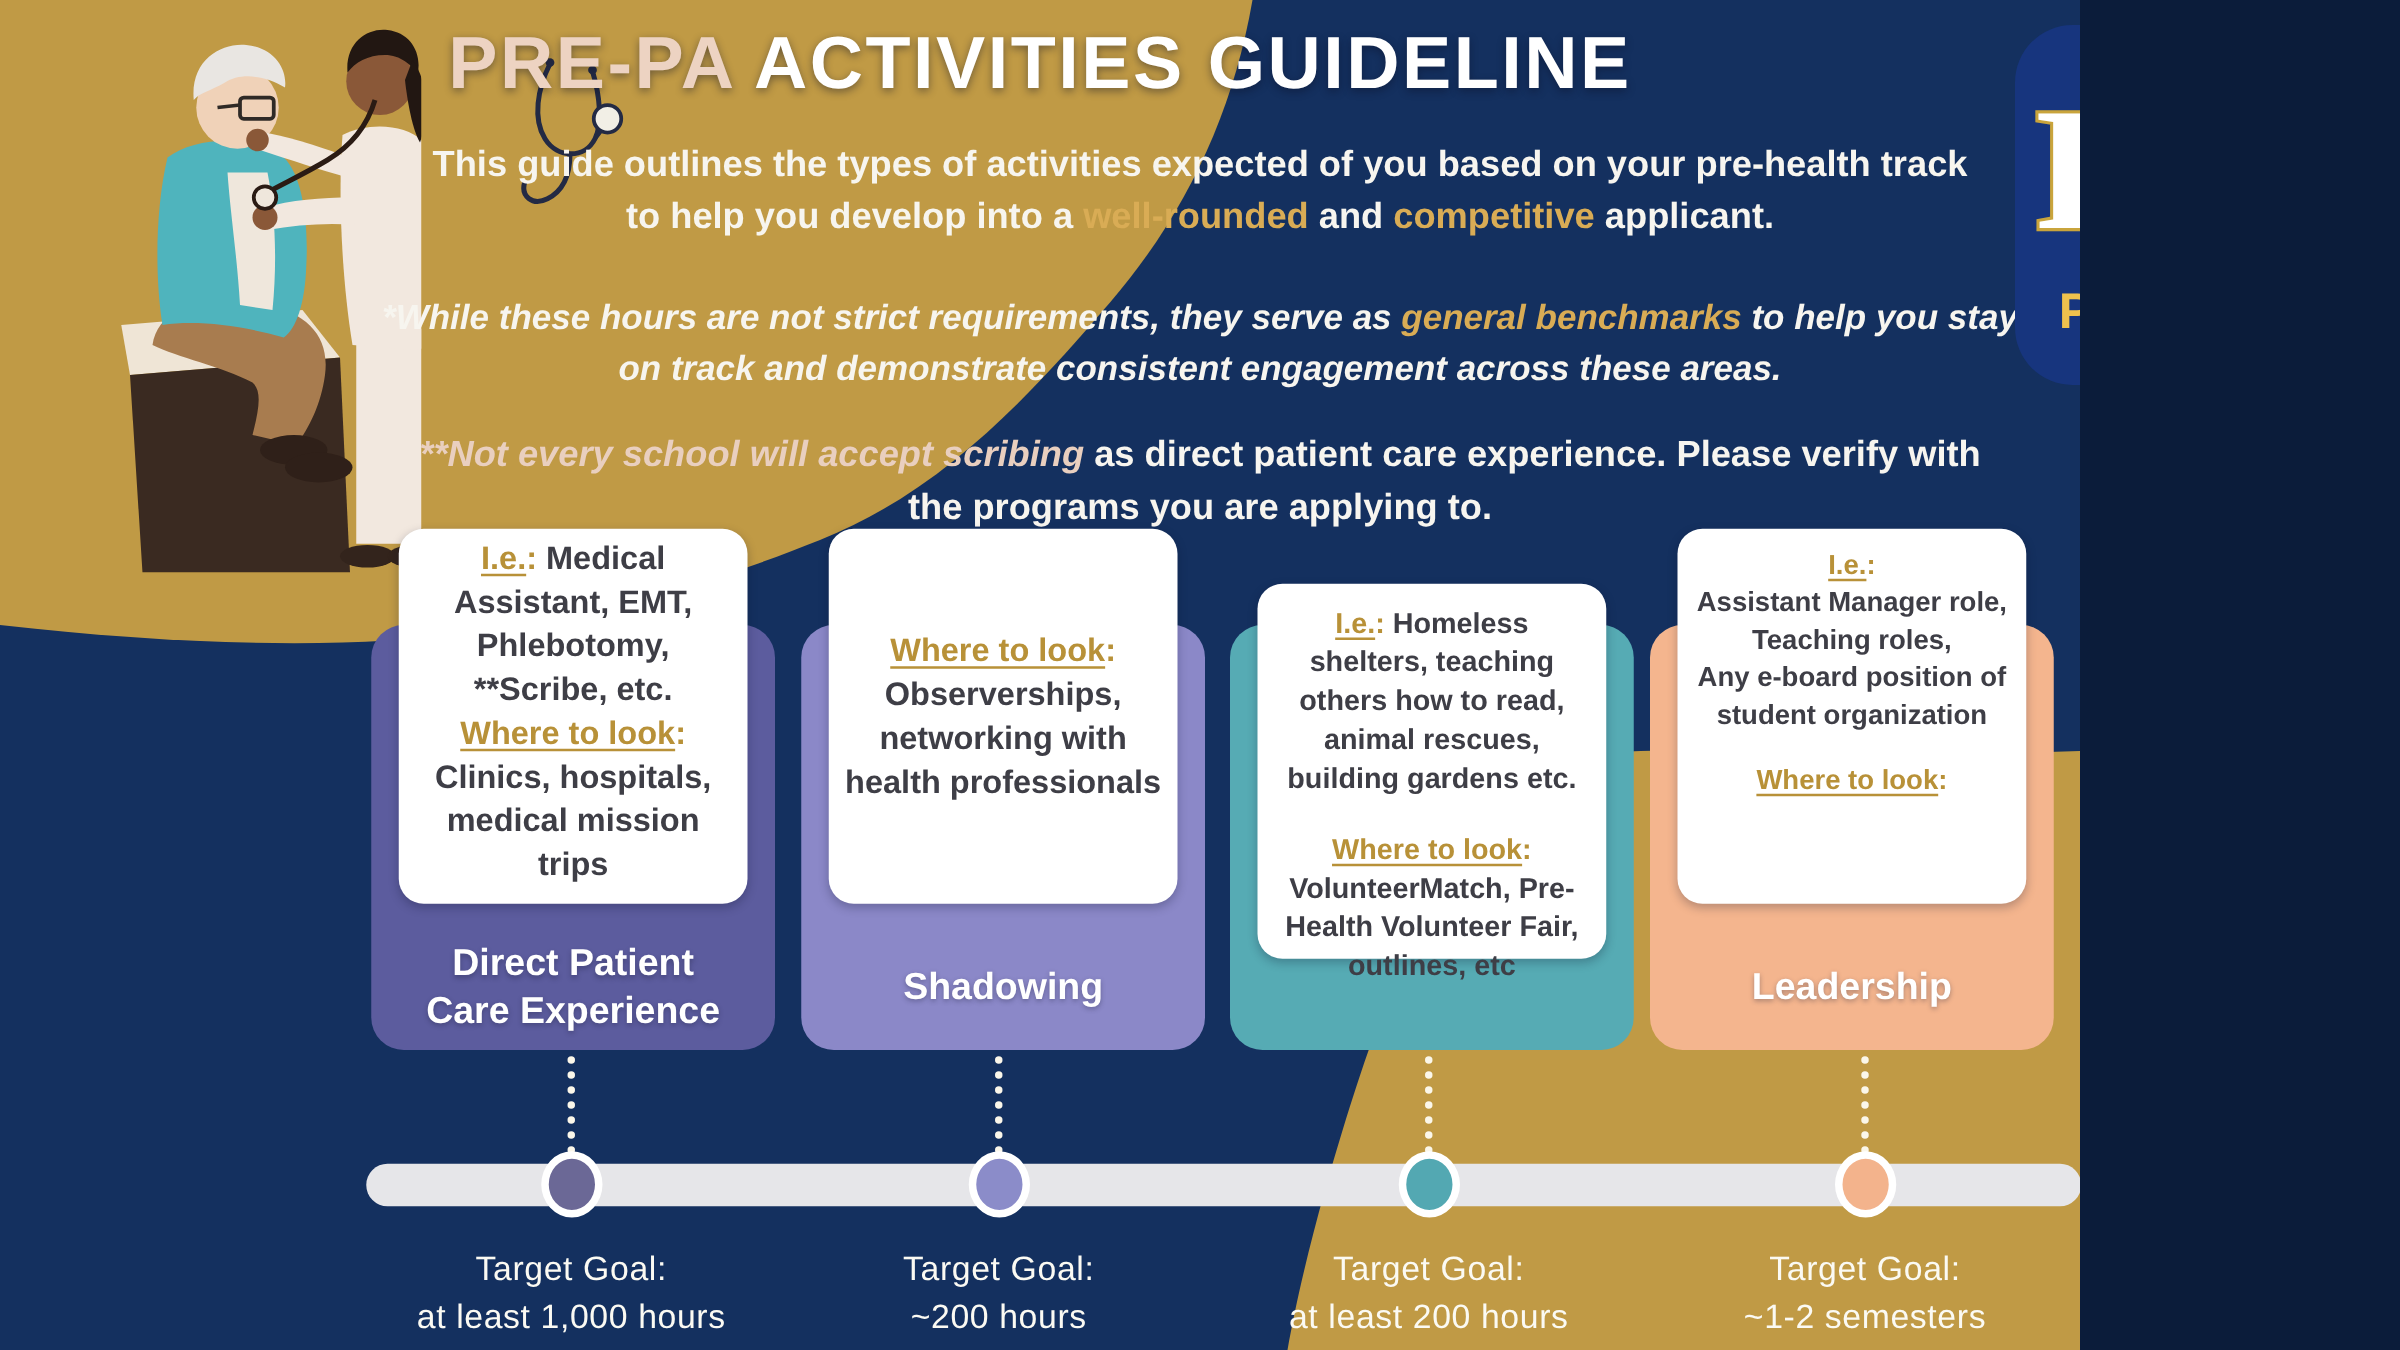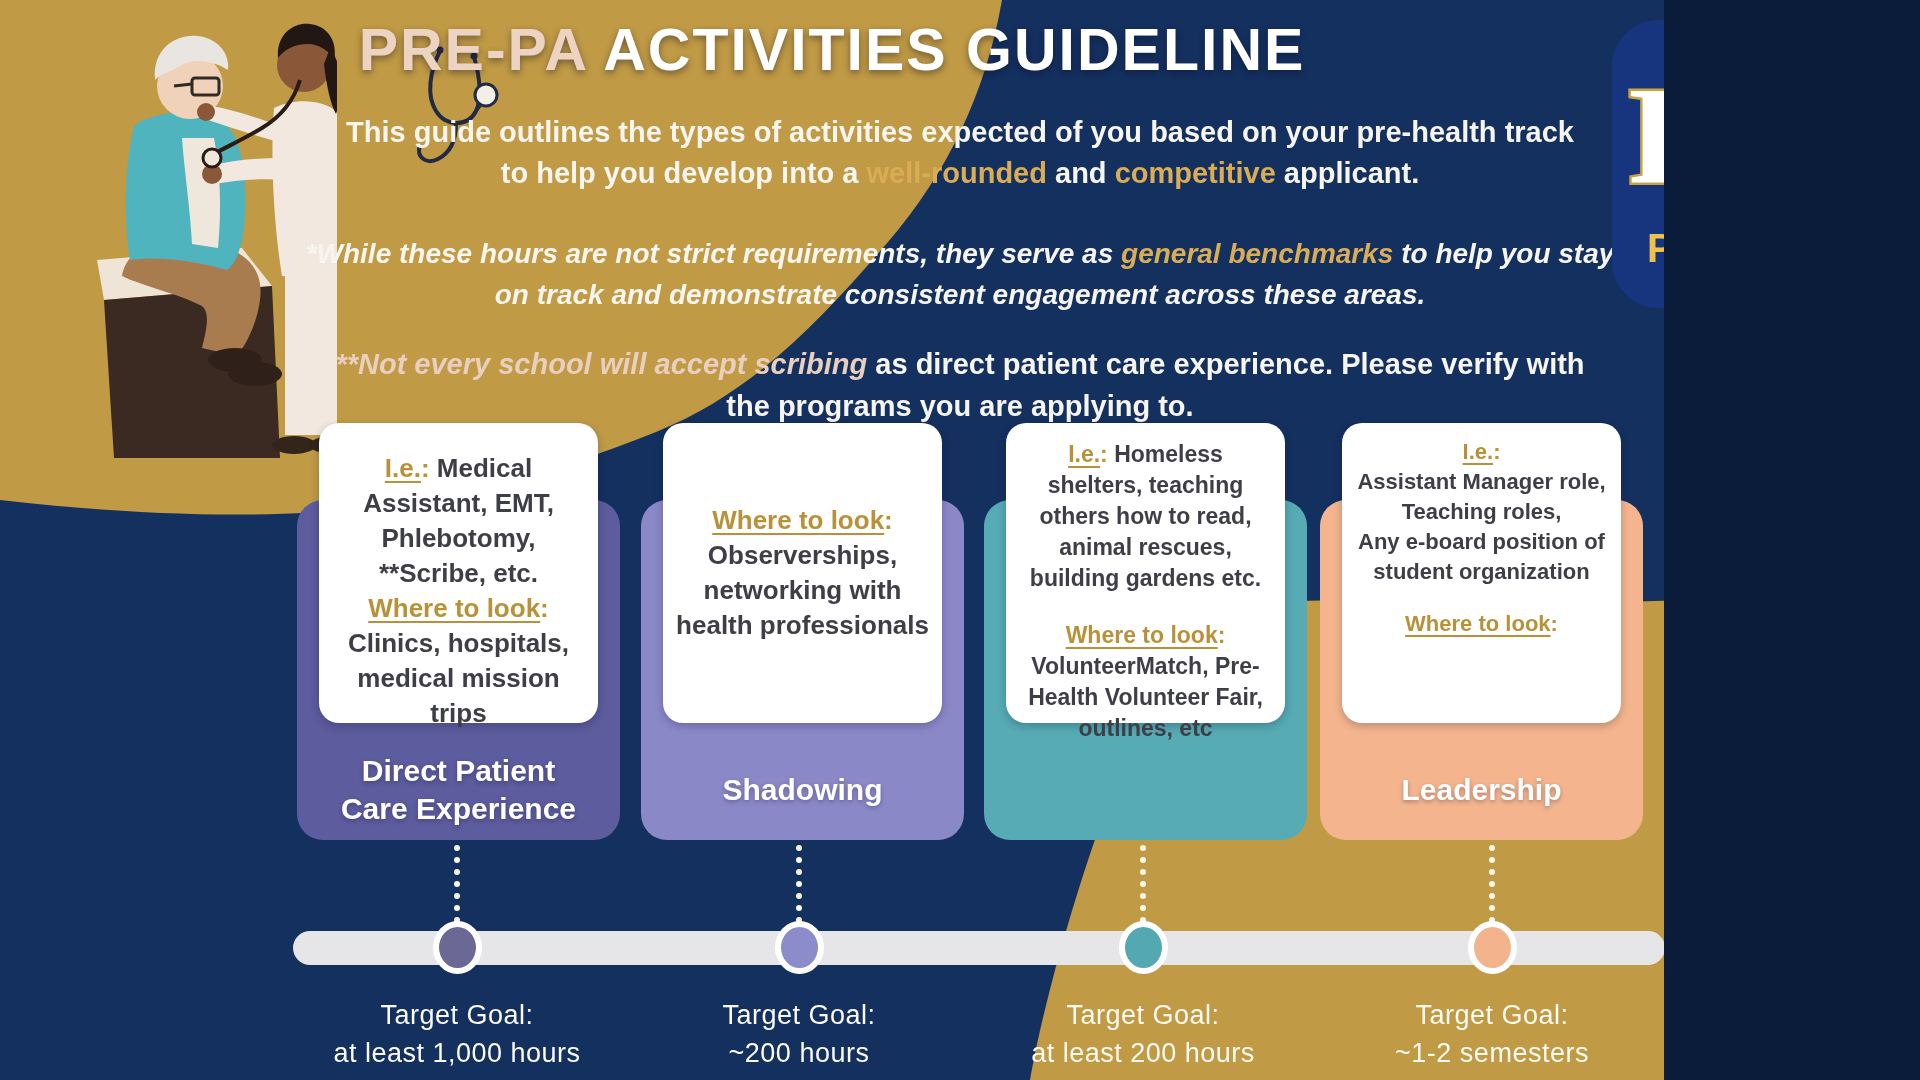--- a/index.html
+++ b/index.html
@@ -30,23 +30,23 @@
             background:#FFFFFF;box-shadow:0 3px 8px rgba(10,16,38,.25);
             display:flex;flex-direction:column;align-items:center;text-align:center;
             color:#3E3E46;font-weight:bold;padding:14px 12px;box-sizing:border-box;}
   .card-label{position:absolute;top:317px;left:0;right:0;height:100px;display:flex;
               align-items:center;justify-content:center;text-align:center;color:#FFFFFF;
               font-weight:bold;font-size:30px;line-height:38px;white-space:pre-line;
               text-shadow:0 2px 4px rgba(25,30,55,.35);}
   .gold-in{color:#B89138;}
   .u{text-decoration:underline;text-underline-offset:4px;text-decoration-thickness:2px;}
   .pre{white-space:pre-line;}
-  .box1{font-size:26px;line-height:35px;padding-top:28px;}
+  .box1{font-size:26px;line-height:35px;padding-top:6px;}
   .box2{font-size:26px;line-height:35px;justify-content:center;}
-  .box3{font-size:23px;line-height:31px;padding-top:16px;}
+  .box3{font-size:23px;line-height:31px;padding-top:16px;margin-top:44px;}
   .box4{font-size:22px;line-height:30px;}
   .sp26{height:26px;flex:none;}
   .sp22{height:22px;flex:none;}
 
   .connector{position:absolute;top:845px;height:78px;width:0;border-left:6px dotted #FBF7EA;}
   .timeline{position:absolute;left:293px;top:931px;width:1372px;height:34px;border-radius:17px;
             background:#E6E6E9;}
   .dot{position:absolute;top:921px;width:37px;height:41px;border:6px solid #FFFFFF;
        border-radius:50%;box-sizing:content-box;}
   .goal{position:absolute;top:996px;width:420px;text-align:center;color:#FBFAF3;

